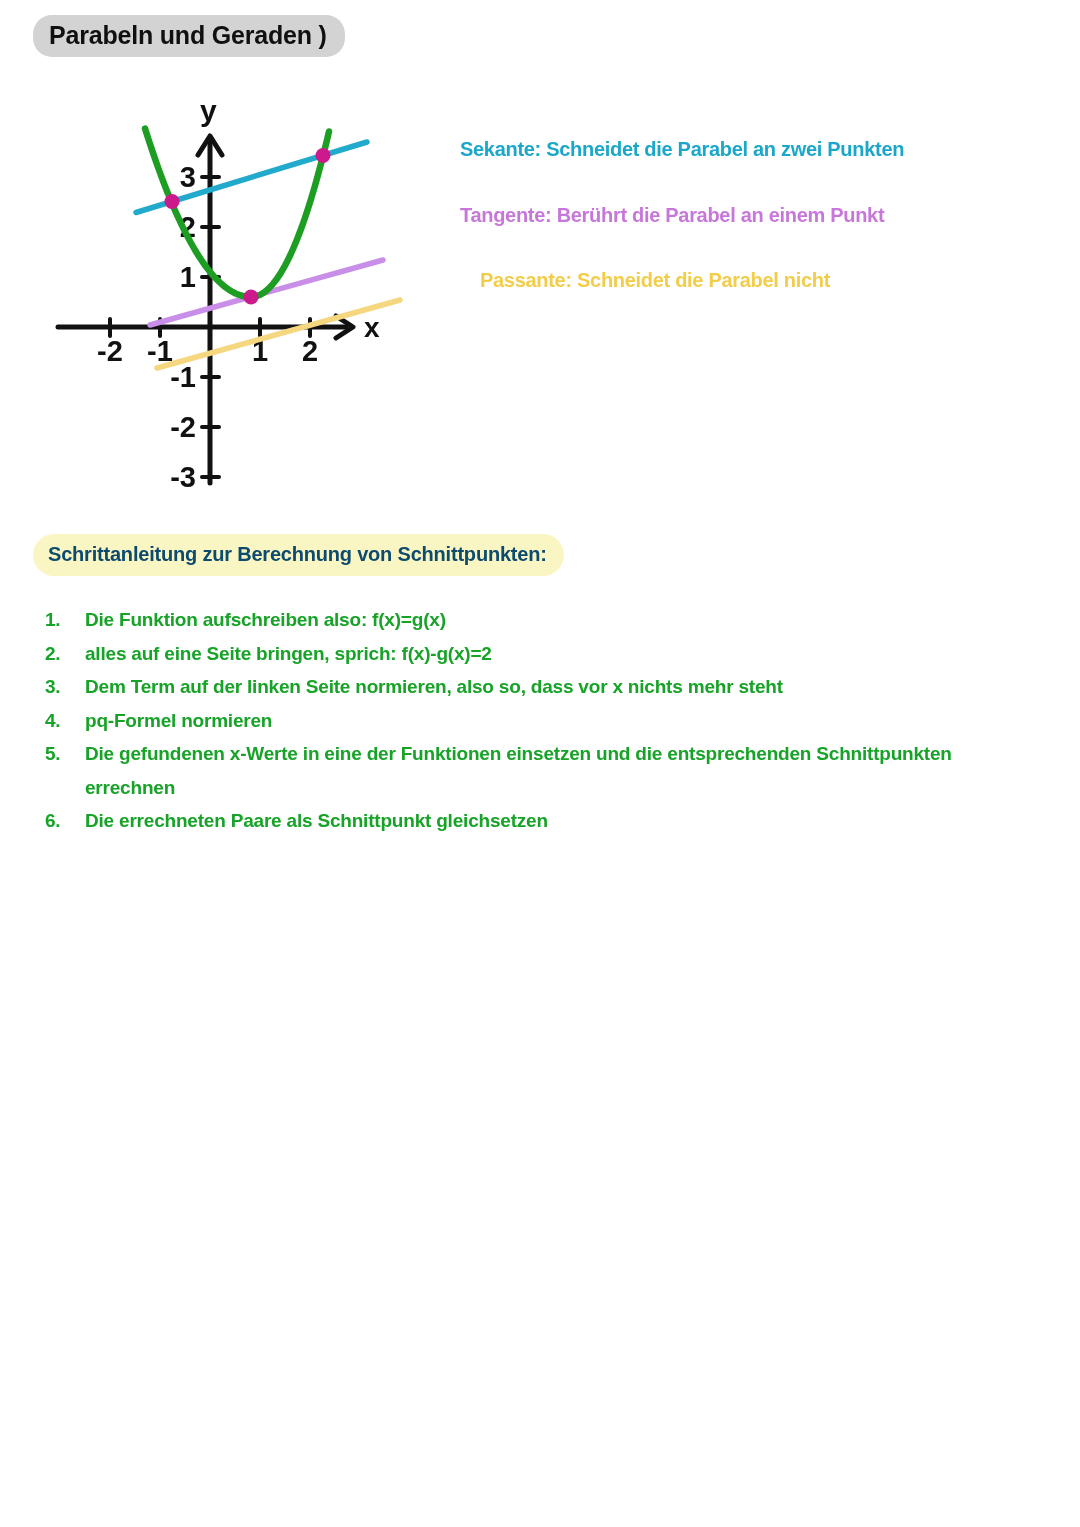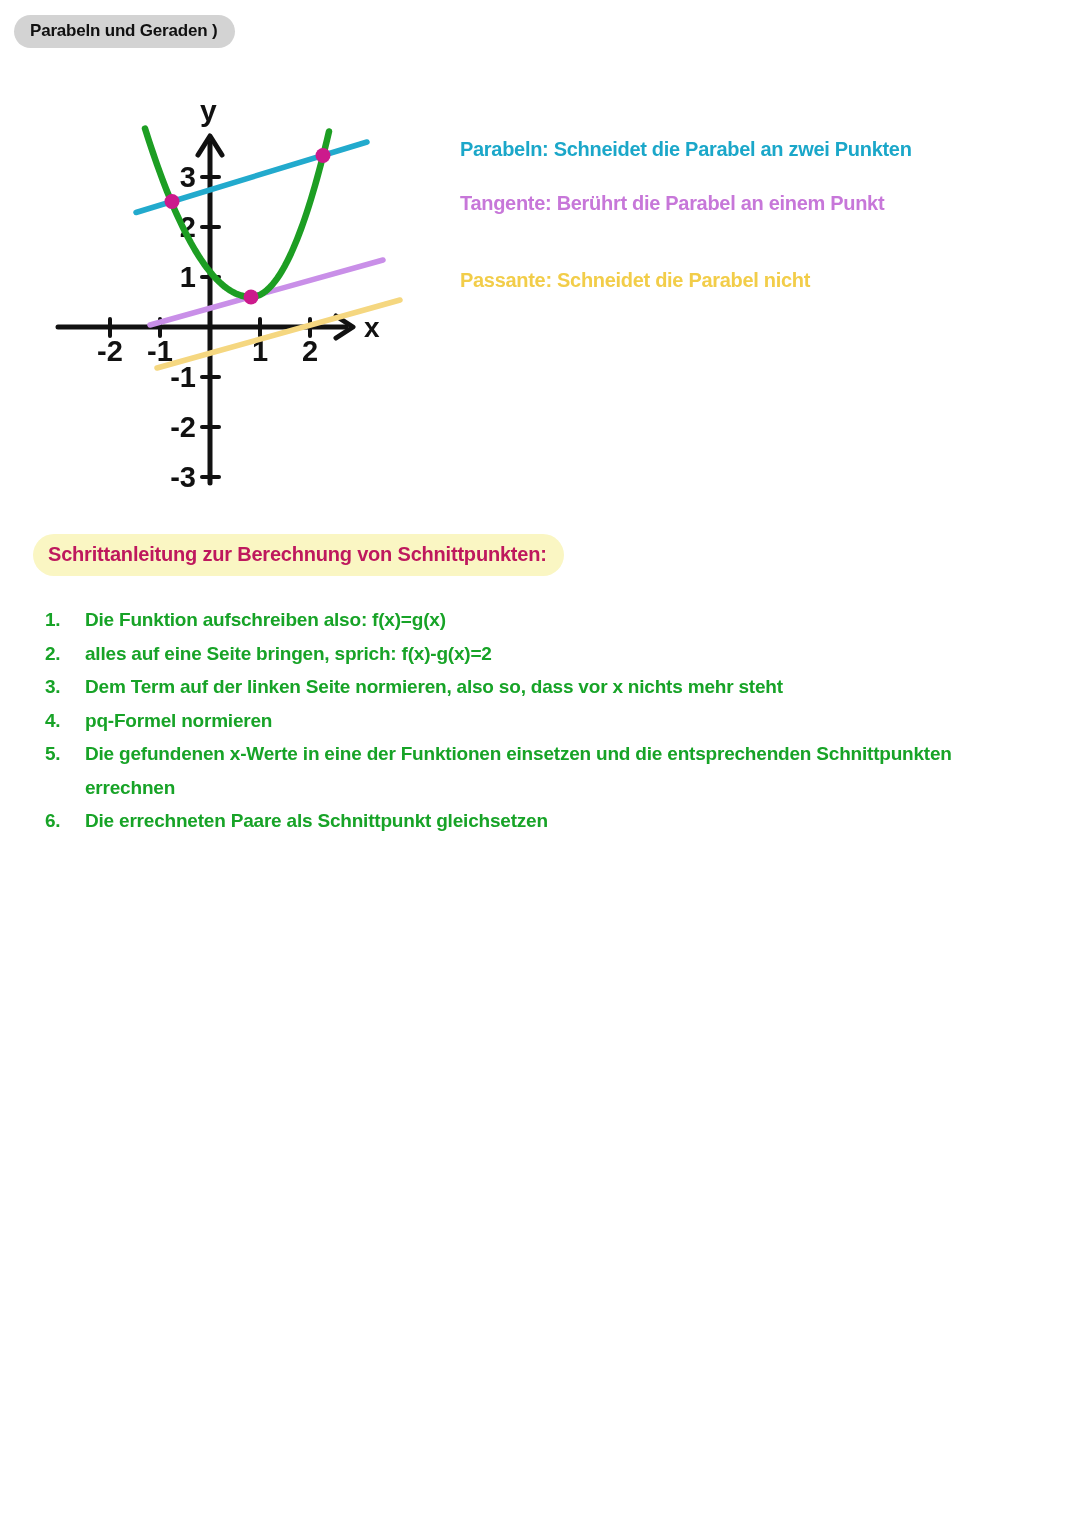--- a/index.html
+++ b/index.html
@@ -4,47 +4,47 @@
 <style>
   * { margin: 0; padding: 0; box-sizing: border-box; }
   html, body { background: #ffffff; }
   body {
     width: 1080px; height: 1527px;
     position: relative;
     font-family: "Liberation Sans", sans-serif;
     overflow: hidden;
   }
   .title-pill {
-    position: absolute; left: 14px; top: 15px;
+    position: absolute; left: 33px; top: 15px;
     background: #d3d3d3;
     border-radius: 19px;
     padding: 6px 18px 7px 16px;
-    font-size: 17px; font-weight: bold; color: #101010;
+    font-size: 25px; font-weight: bold; color: #101010;
     letter-spacing: -0.2px;
   }
   .graph {
     position: absolute; left: 40px; top: 95px;
     width: 400px; height: 410px;
   }
   svg text { font-family: "Liberation Sans", sans-serif; font-weight: bold; }
   .legend-item {
     position: absolute; left: 460px;
     font-size: 20px; font-weight: bold;
     letter-spacing: -0.3px;
     white-space: nowrap;
   }
   .legend-item.l0 { top: 138px; }
-  .legend-item.l1 { top: 192px; }
+  .legend-item.l1 { top: 204px; }
   .legend-item.l2 { top: 269px; }
   .steps-heading {
     position: absolute; left: 33px; top: 534px;
     display: inline-block;
     border-radius: 22px;
     padding: 9px 17px 10px 15px;
-    font-size: 20px; font-weight: bold; color: #be185d;
+    font-size: 20px; font-weight: bold; color: #0c4a6e;
     letter-spacing: -0.2px;
   }
   .steps-list {
     position: absolute; left: 45px; top: 603px;
     width: 995px;
     list-style: none;
     font-size: 19px; font-weight: bold;
     letter-spacing: -0.2px;
     line-height: 33.5px;
   }
@@ -91,26 +91,26 @@
     <line x1="96" y1="117.5" x2="327" y2="47" stroke="#22aacd" stroke-width="5.5" stroke-linecap="round"></line>
     <line x1="110" y1="230" x2="343" y2="165" stroke="#c98fe8" stroke-width="5.5" stroke-linecap="round"></line>
     <line x1="117" y1="273" x2="360" y2="205" stroke="#f5d780" stroke-width="5.5" stroke-linecap="round"></line>
     <path d="M105.0,33.5 L107.0,39.8 L109.0,45.9 L111.0,52.0 L113.0,57.9 L115.0,63.8 L117.0,69.5 L119.0,75.0 L121.0,80.5 L123.0,85.8 L125.0,91.1 L127.0,96.2 L129.0,101.1 L131.0,106.0 L133.0,110.7 L135.0,115.4 L137.0,119.9 L139.0,124.2 L141.0,128.5 L143.0,132.6 L145.0,136.7 L147.0,140.6 L149.0,144.3 L151.0,148.0 L153.0,151.5 L155.0,155.0 L157.0,158.3 L159.0,161.4 L161.0,164.5 L163.0,167.4 L165.0,170.3 L167.0,173.0 L169.0,175.5 L171.0,178.0 L173.0,180.3 L175.0,182.6 L177.0,184.7 L179.0,186.6 L181.0,188.5 L183.0,190.2 L185.0,191.9 L187.0,193.4 L189.0,194.7 L191.0,196.0 L193.0,197.1 L195.0,198.2 L197.0,199.1 L199.0,199.8 L201.0,200.5 L203.0,201.0 L205.0,201.5 L207.0,201.8 L209.0,201.9 L211.0,202.0 L213.0,201.9 L215.0,201.6 L217.0,201.0 L219.0,200.3 L221.0,199.3 L223.0,198.1 L225.0,196.7 L227.0,195.0 L229.0,193.2 L231.0,191.1 L233.0,188.8 L235.0,186.3 L237.0,183.6 L239.0,180.7 L241.0,177.5 L243.0,174.1 L245.0,170.6 L247.0,166.7 L249.0,162.7 L251.0,158.5 L253.0,154.0 L255.0,149.3 L257.0,144.4 L259.0,139.3 L261.0,134.0 L263.0,128.5 L265.0,122.7 L267.0,116.7 L269.0,110.5 L271.0,104.1 L273.0,97.4 L275.0,90.6 L277.0,83.5 L279.0,76.2 L281.0,68.7 L283.0,61.0 L285.0,53.1 L287.0,44.9 L289.0,36.5" fill="none" stroke="#1d9e23" stroke-width="6.5" stroke-linecap="round" stroke-linejoin="round"></path>
     <circle cx="132" cy="106.50000000000001" r="7.5" fill="#cc1a8c"></circle>
     <circle cx="283" cy="60.5" r="7.5" fill="#cc1a8c"></circle>
     <circle cx="211" cy="202" r="7.5" fill="#cc1a8c"></circle>
   </svg>
 
 <div class="legend-item l0" style="color: rgb(27, 167, 201);">
-  <span>Parabeln: Schneidet die Parabel an zwei Punkten</span>
+  <span>Sekante: Schneidet die Parabel an zwei Punkten</span>
 </div>
 <div class="legend-item l1" style="color: rgb(199, 119, 217);">
   <span>Tangente: Berührt die Parabel an einem Punkt</span>
 </div>
-<div class="legend-item l2" style="color: rgb(242, 205, 73);">
+<div class="legend-item l2" style="color: rgb(242, 205, 73); margin-left: 20px;">
   <span>Passante: Schneidet die Parabel nicht</span>
 </div>
 
 <div class="steps-heading" style="background: rgb(250, 246, 195);">
   <span>Schrittanleitung zur Berechnung von Schnittpunkten:</span>
 </div>
 
 <ol class="steps-list" style="color: rgb(23, 163, 39);">
   <li>
     <span>1.</span>

